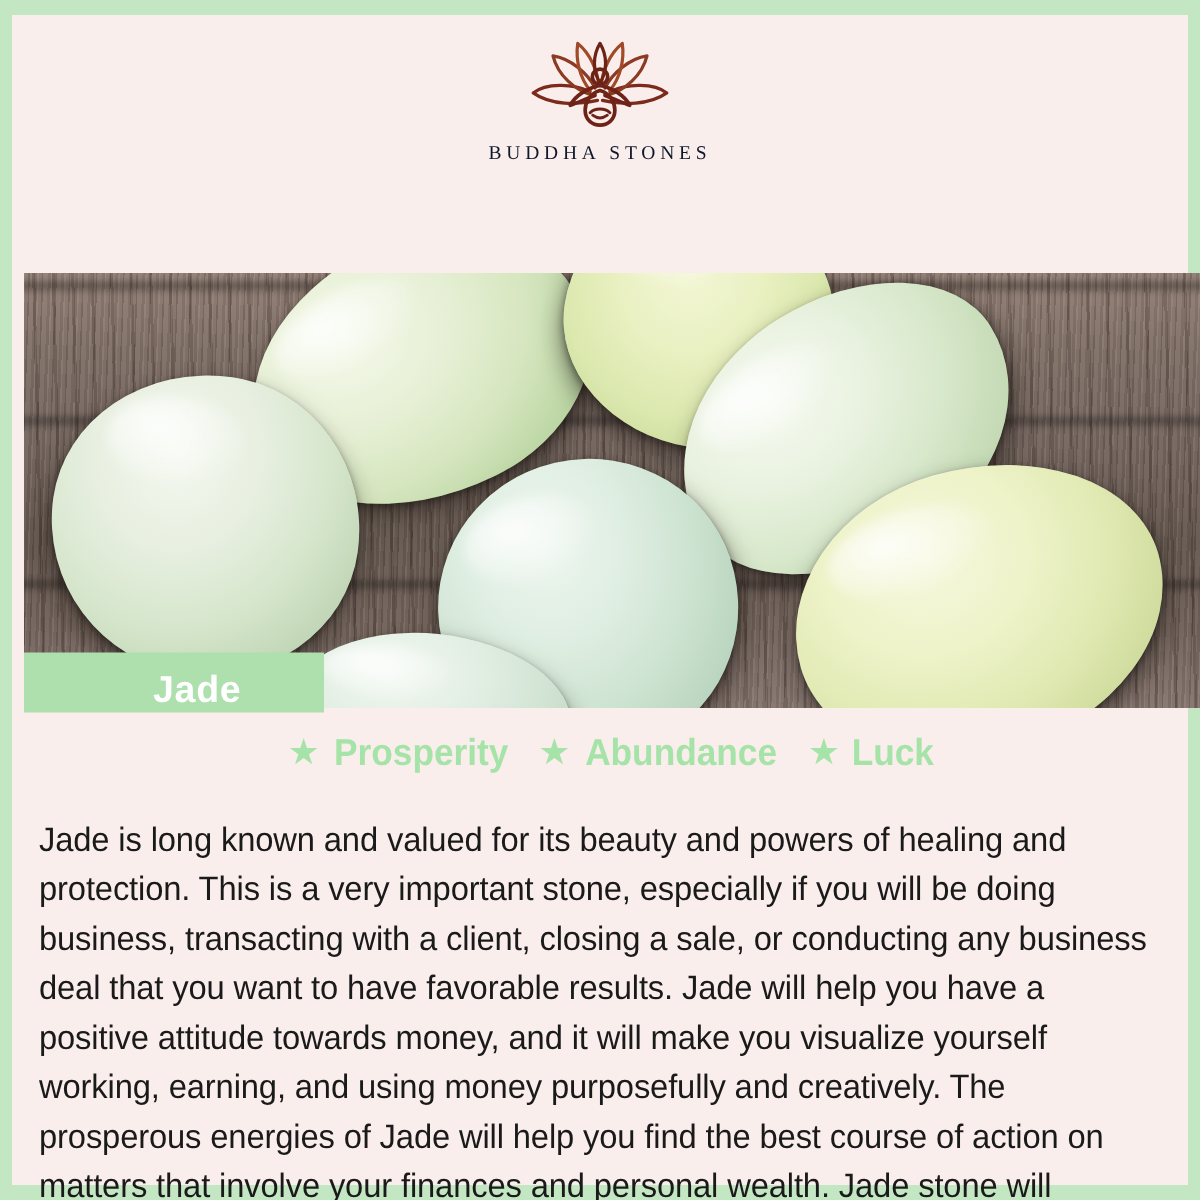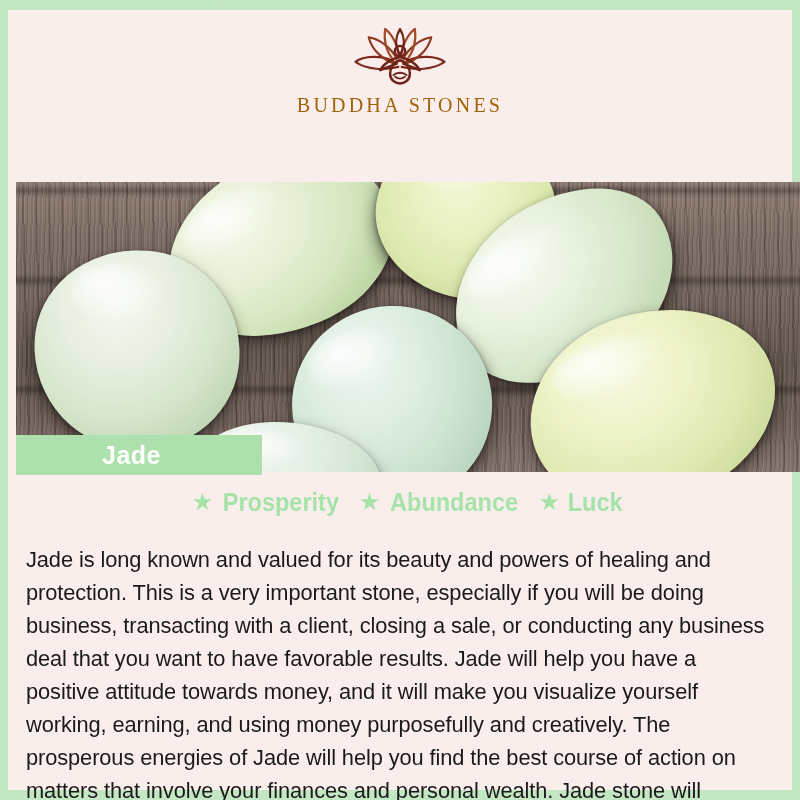--- a/index.html
+++ b/index.html
@@ -63,23 +63,23 @@
     flex-direction: column;
     align-items: center;
     justify-content: flex-start;
     padding-top: 14px;
     box-sizing: border-box;
   }
   #logo-mark { width: 132px; height: 66px; display: block; }
   #logo-wordmark {
     margin-top: 4px;
     font-family: "Liberation Serif", serif;
-    font-size: 20px;
+    font-size: 13px;
     letter-spacing: 3.2px;
-    color: #a16207;
+    color: #0f172a;
     font-weight: 400;
   }
 
   
   #title-banner {
     position: absolute;
     left: 148px; top: 118px;
     width: 510px; height: 50px;
     background: #fdf6f4;
     display: flex;
@@ -150,24 +150,24 @@
     border-radius: 50%;
     background: radial-gradient(ellipse at 35% 35%,
                 rgba(255,255,255,.85), rgba(255,255,255,0) 72%);
     filter: blur(3px);
   }
 
   
   #jade-ribbon {
     position: absolute;
     left: 8px; top: 425px;
-    width: 246px; height: 40px;
+    width: 200px; height: 40px;
     background: #aee0ae;
     display: flex;
-    align-items: center;
+    align-items: flex-end;
     z-index: 5;
   }
   #jade-label {
     margin-left: 86px;
     color: #ffffff;
     font-weight: bold;
     font-size: 25px;
     letter-spacing: 0.5px;
   }
 

